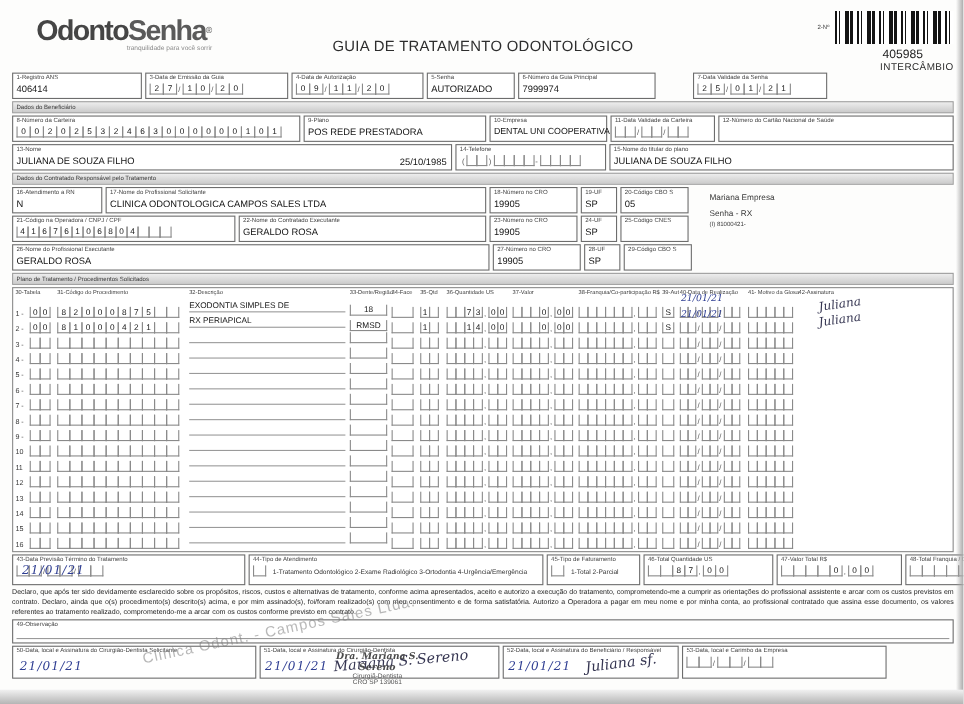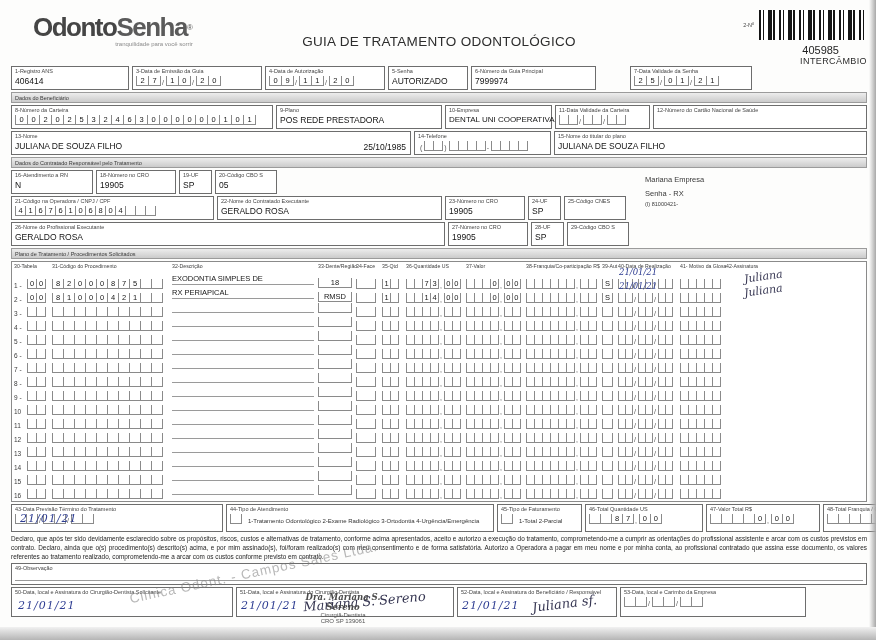--- a/index.html
+++ b/index.html
@@ -162,20 +162,24 @@
     <div class="secbar">Dados do Contratado Responsável pelo Tratamento</div>
 
     <div style="display:flex">
       <div style="width:622px">
 
         <div class="row">
           <div class="fb" style="width:82px">
             <div class="fl">16-Atendimento a RN</div>
             <div class="fv">N</div>
           </div>
+          <div class="fb" style="width:346px">
+            <div class="fl">17-Nome do Profissional Solicitante</div>
+            <div class="fv">CLINICA ODONTOLOGICA CAMPOS SALES LTDA</div>
+          </div>
           <div class="fb" style="width:80px">
             <div class="fl">18-Número no CRO</div>
             <div class="fv">19905</div>
           </div>
           <div class="fb" style="width:33px">
             <div class="fl">19-UF</div>
             <div class="fv">SP</div>
           </div>
           <div class="fb" style="width:62px">
             <div class="fl">20-Código CBO S</div>

